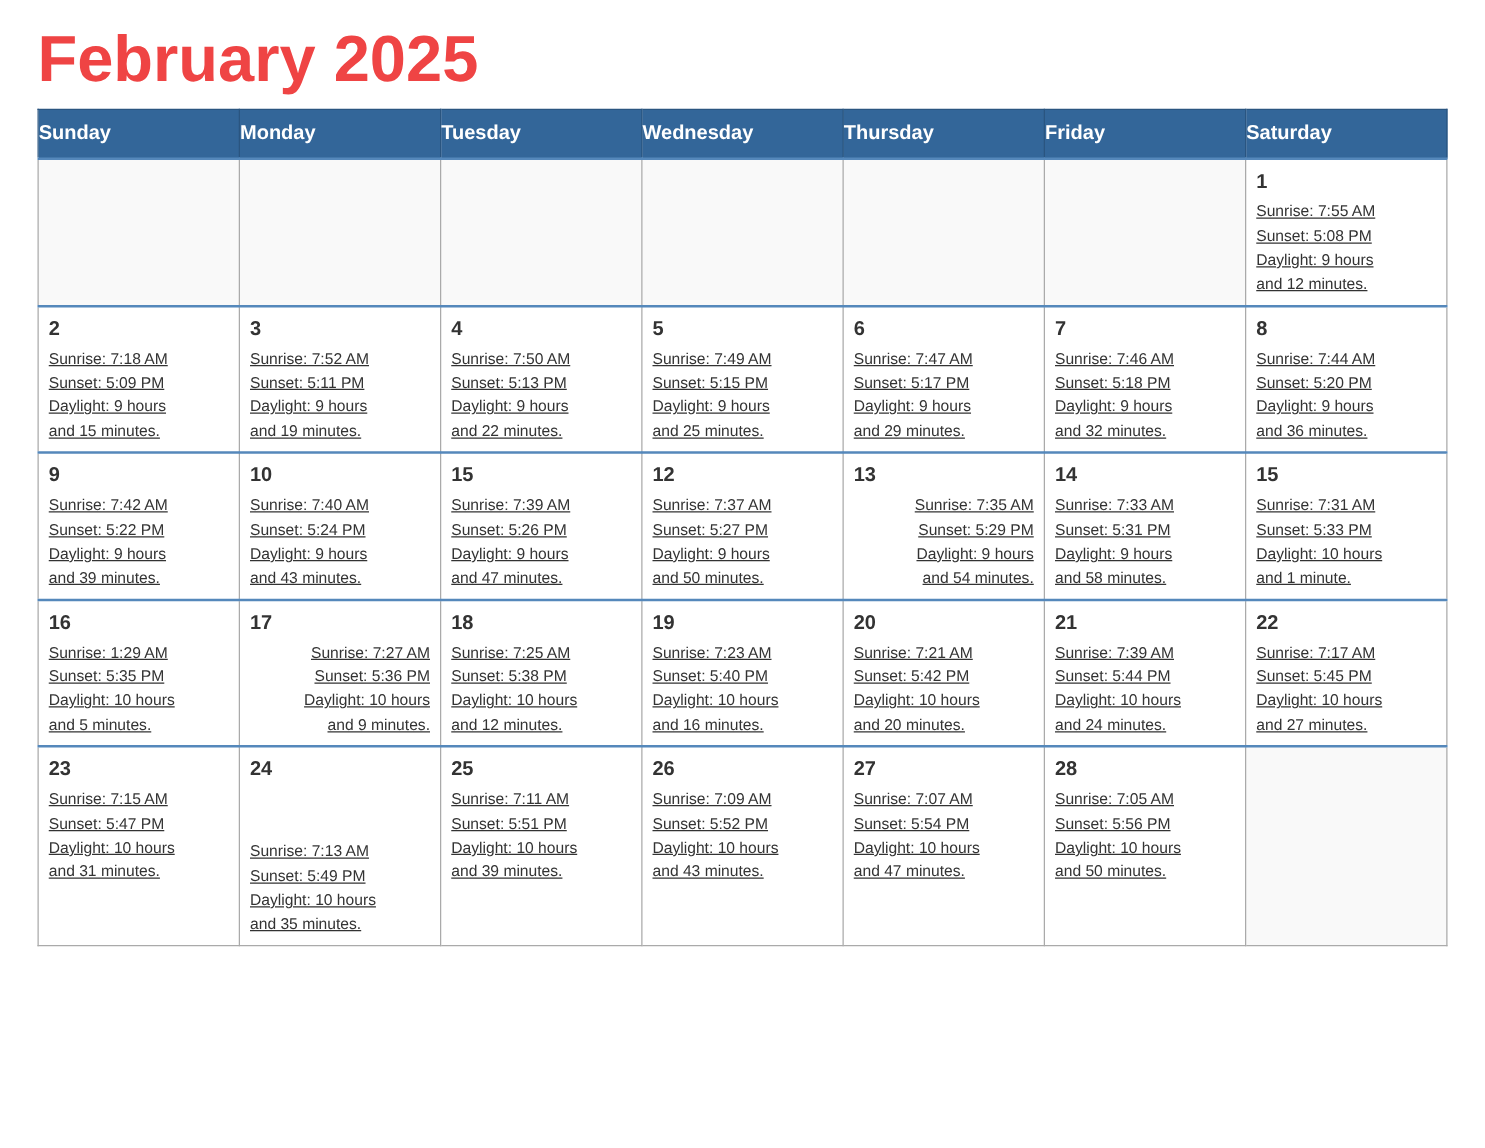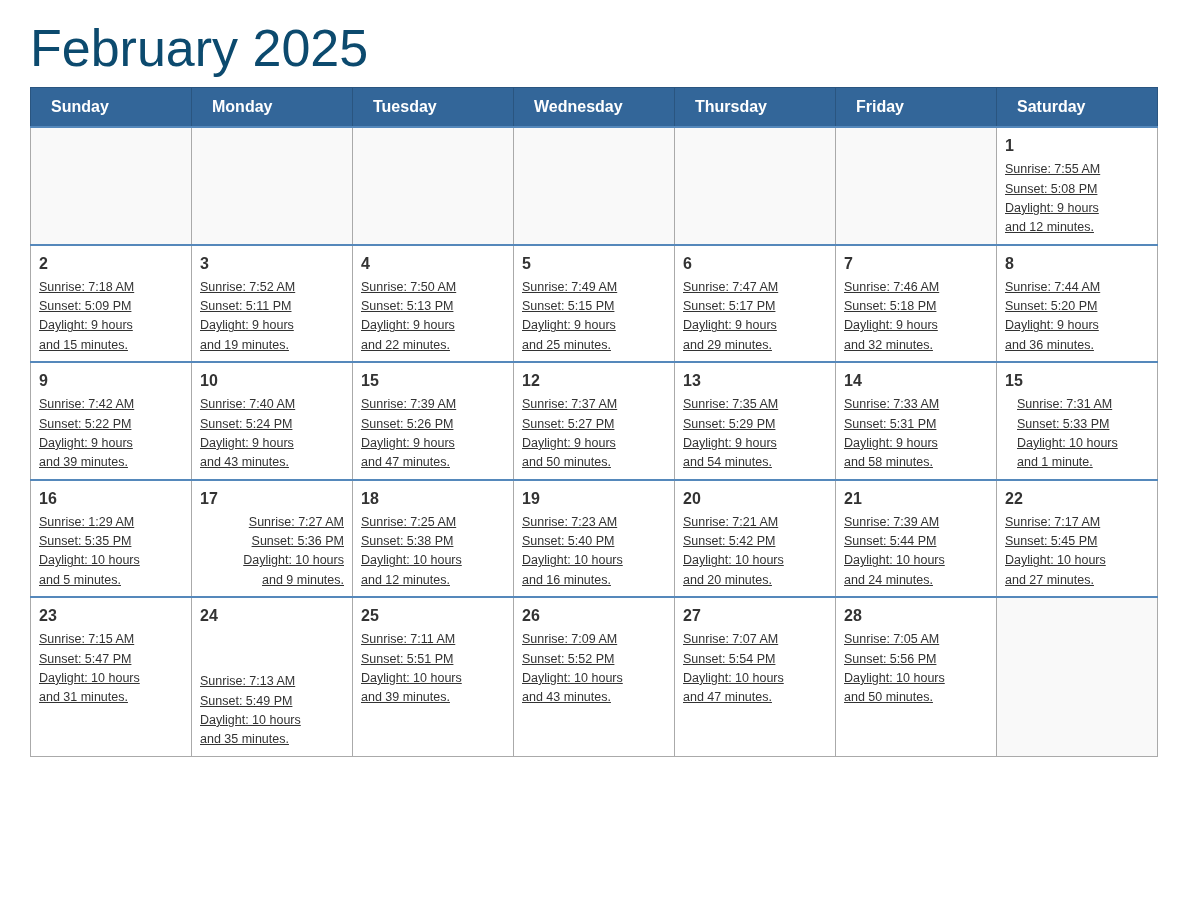--- a/index.html
+++ b/index.html
@@ -39,40 +39,40 @@
       border-right: 10px solid transparent;
       border-top: 16px solid #1a6bb5;
       margin-left: 2px;
       vertical-align: middle;
     }
     .title-section {
       text-align: right;
     }
     .month-title {
       font-size: 52px;
-      font-weight: normal;
-      color: #0c4a6e;
+      font-weight: bold;
+      color: #ef4444;
       line-height: 1.1;
     }
     .location {
       font-size: 20px;
       color: #444;
       margin-top: 4px;
     }
     .calendar {
       width: 100%;
       border-collapse: collapse;
       margin-top: 8px;
     }
     .calendar thead tr th {
       background-color: #336699;
       color: #fff;
       font-size: 16px;
       font-weight: bold;
-      padding: 10px 20px;
+      padding: 10px 0;
       text-align: left;
       border: 1px solid #2a5580;
     }
     .calendar tbody tr td {
       vertical-align: top;
       border: 1px solid #aaa;
       padding: 6px 8px;
       width: 14.28%;
       min-height: 120px;
       font-size: 13px;
@@ -210,35 +210,35 @@
         </td>
         <td>
           <span class="day-number">12</span>
           <div class="day-info" style="white-space: pre-line;">Sunrise: 7:37 AM
 Sunset: 5:27 PM
 Daylight: 9 hours
 and 50 minutes.</div>
         </td>
         <td>
           <span class="day-number">13</span>
-          <div class="day-info" style="white-space: pre-line;">Sunrise: 7:35 AM
+          <div class="day-info" style="white-space: pre-line; text-align: right;">Sunrise: 7:35 AM
 Sunset: 5:29 PM
 Daylight: 9 hours
 and 54 minutes.</div>
         </td>
         <td>
           <span class="day-number">14</span>
           <div class="day-info" style="white-space: pre-line;">Sunrise: 7:33 AM
 Sunset: 5:31 PM
 Daylight: 9 hours
 and 58 minutes.</div>
         </td>
         <td>
           <span class="day-number">15</span>
-          <div class="day-info" style="white-space: pre-line; margin-left: 12px;">Sunrise: 7:31 AM
+          <div class="day-info" style="white-space: pre-line;">Sunrise: 7:31 AM
 Sunset: 5:33 PM
 Daylight: 10 hours
 and 1 minute.</div>
         </td>
       </tr>
       <tr>
         <td>
           <span class="day-number">16</span>
           <div class="day-info" style="white-space: pre-line;">Sunrise: 1:29 AM
 Sunset: 5:35 PM

